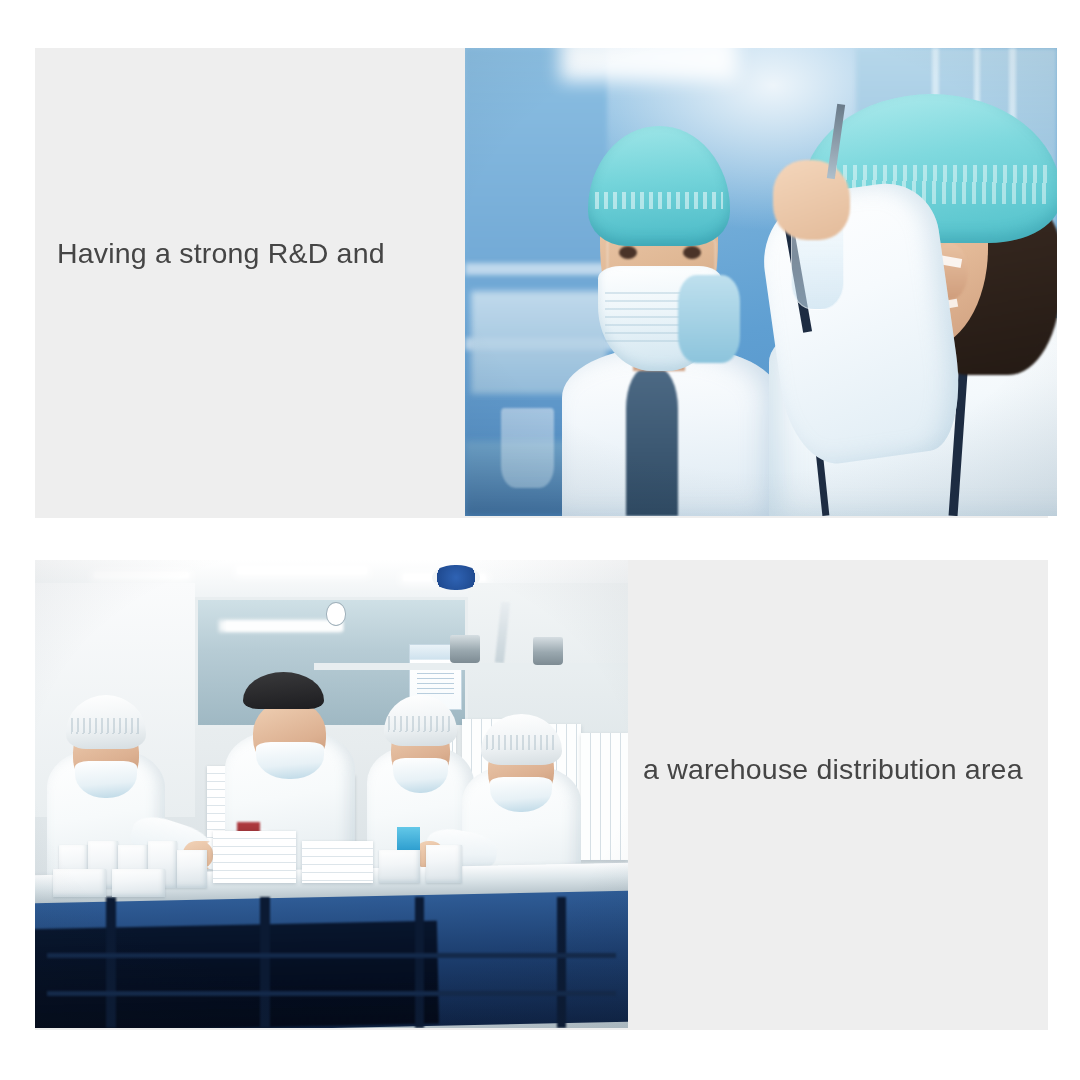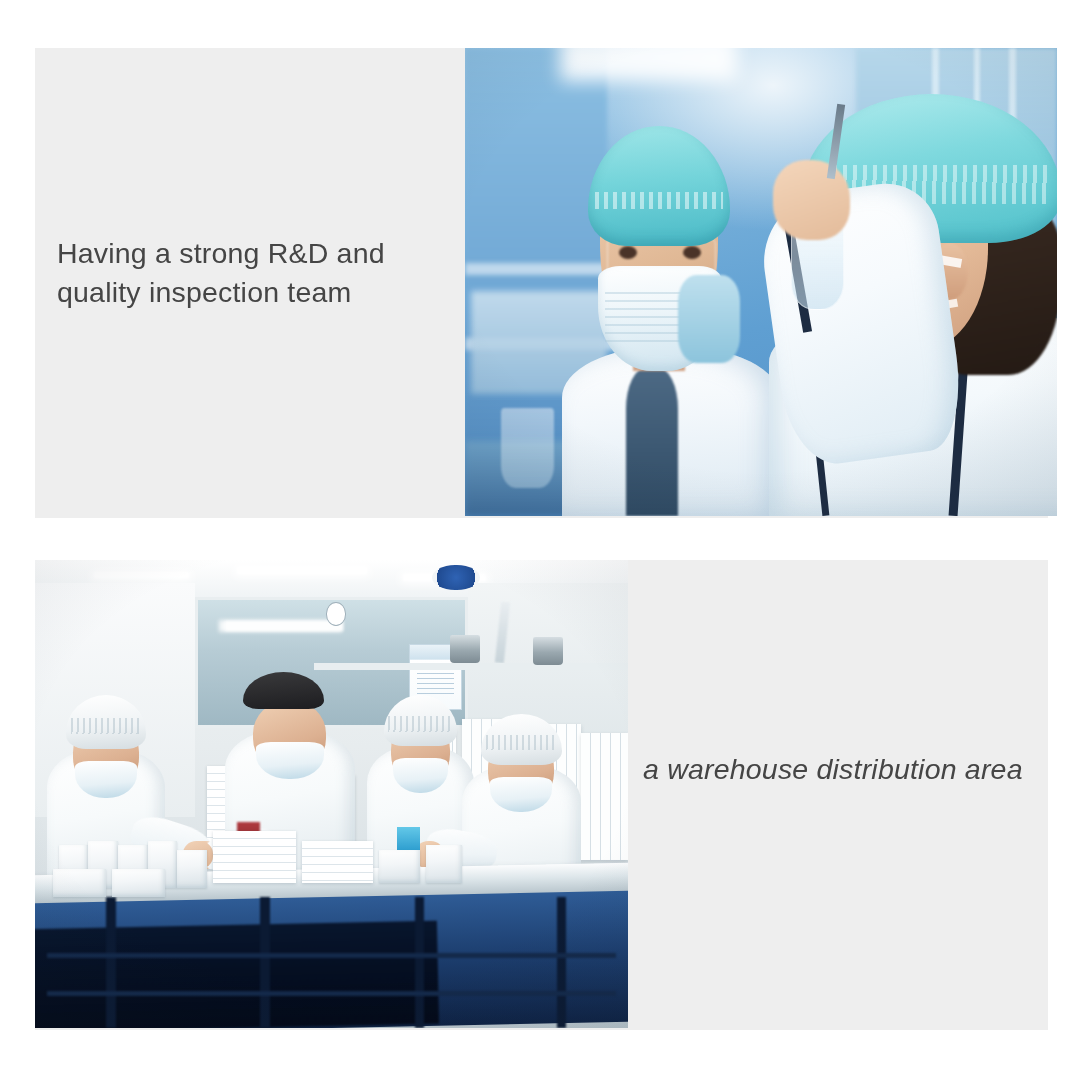--- a/index.html
+++ b/index.html
@@ -54,21 +54,20 @@
     background:#cdd6dc;
   }
   .caption-bottom {
     position:absolute; left:608px; top:190px;
     width:400px;
     color:#454545;
     font-size:28.5px;
     line-height:39px;
     letter-spacing:0.2px;
     font-weight:400;
-    font-style:italic;
   }
   .cap-line { display:block; white-space:nowrap; }
 
   
   .lab { position:absolute; inset:0; }
   .lab-bg {
     position:absolute; inset:0;
     background:
       radial-gradient(ellipse 60% 50% at 52% 8%, rgba(255,255,255,.85) 0%, rgba(255,255,255,0) 62%),
       linear-gradient(170deg, #9cc9e8 0%, #7cb4dc 26%, #5f9fd2 58%, #4f8dc4 100%);
@@ -462,21 +461,20 @@
 </head>
 <body>
 
 <div class="page">
 
   <div class="section-top">
     <div class="panel-top-bg"></div>
 
     <div class="caption-top">
       <span class="cap-line">Having a strong R&amp;D and</span>
-      <span class="cap-line">quality inspection team</span>
     </div>
 
     <div class="photo-top">
       <div class="lab">
         <div class="lab-bg"></div>
         <div class="lab-wall-left"></div>
         <div class="lab-lamp"></div>
         <div class="lab-backwall-r"></div>
         <div class="lab-cab"></div>
         <div class="lab-pole" style="right:7%"></div>

